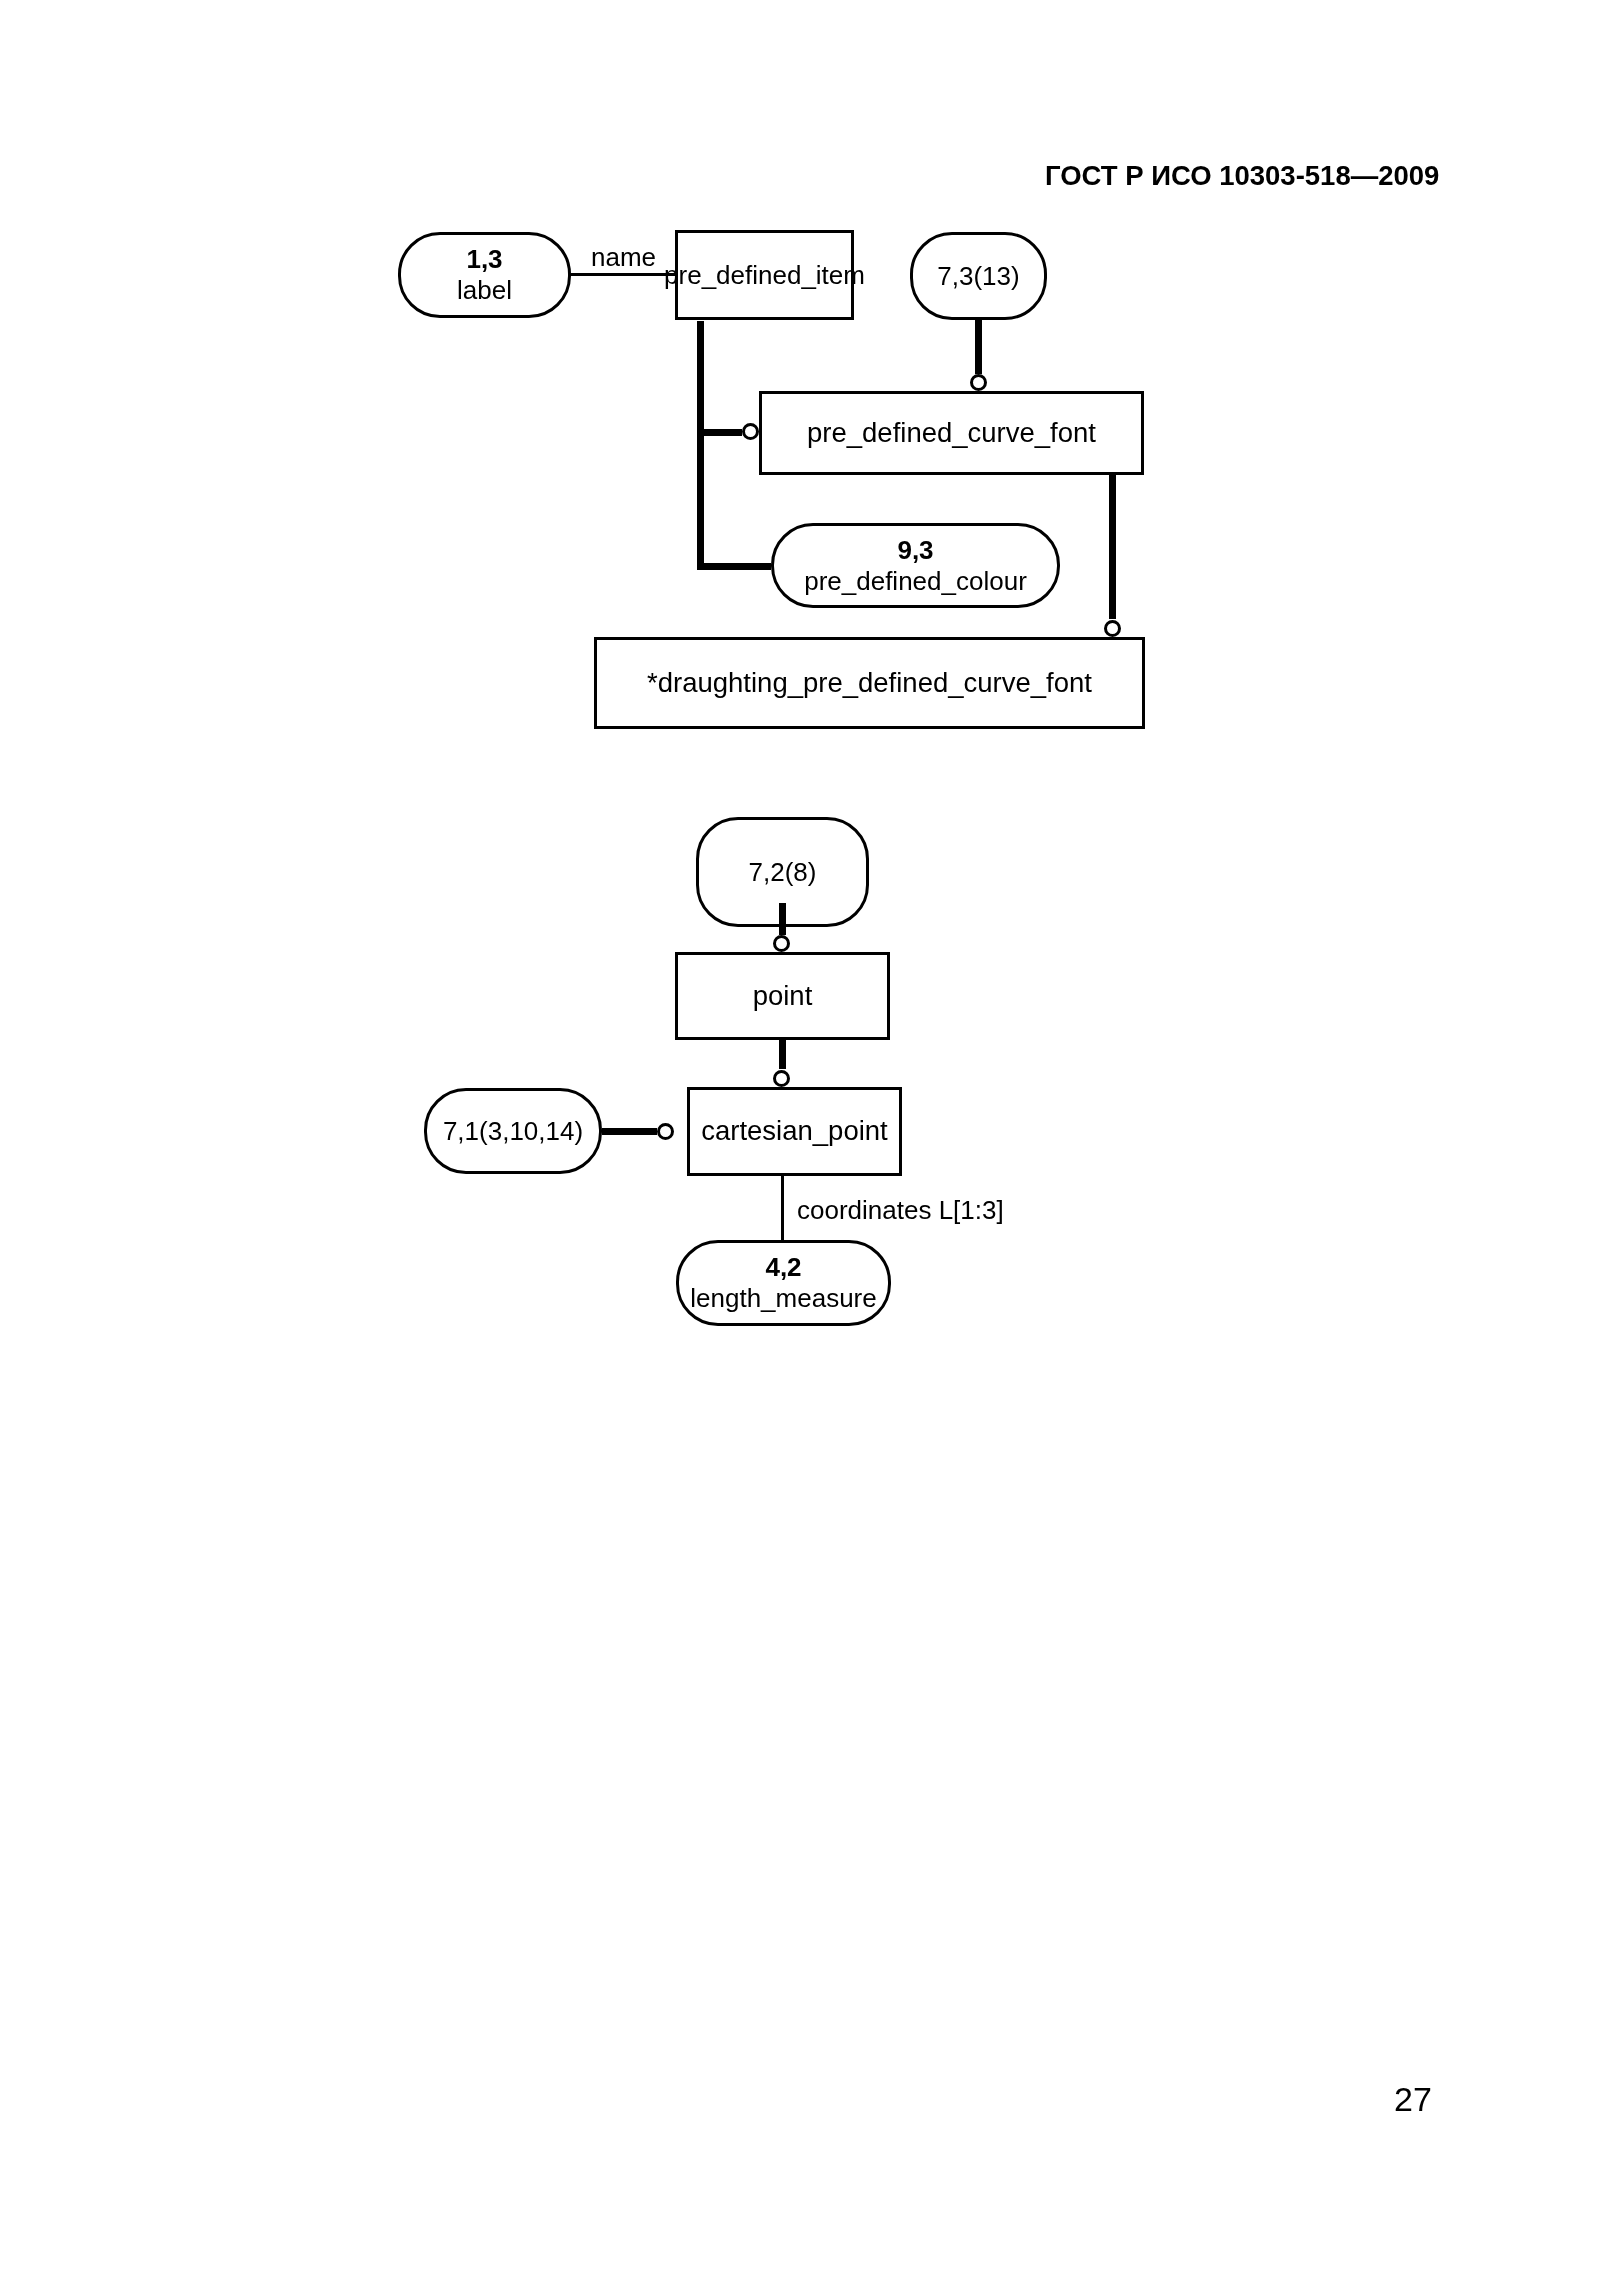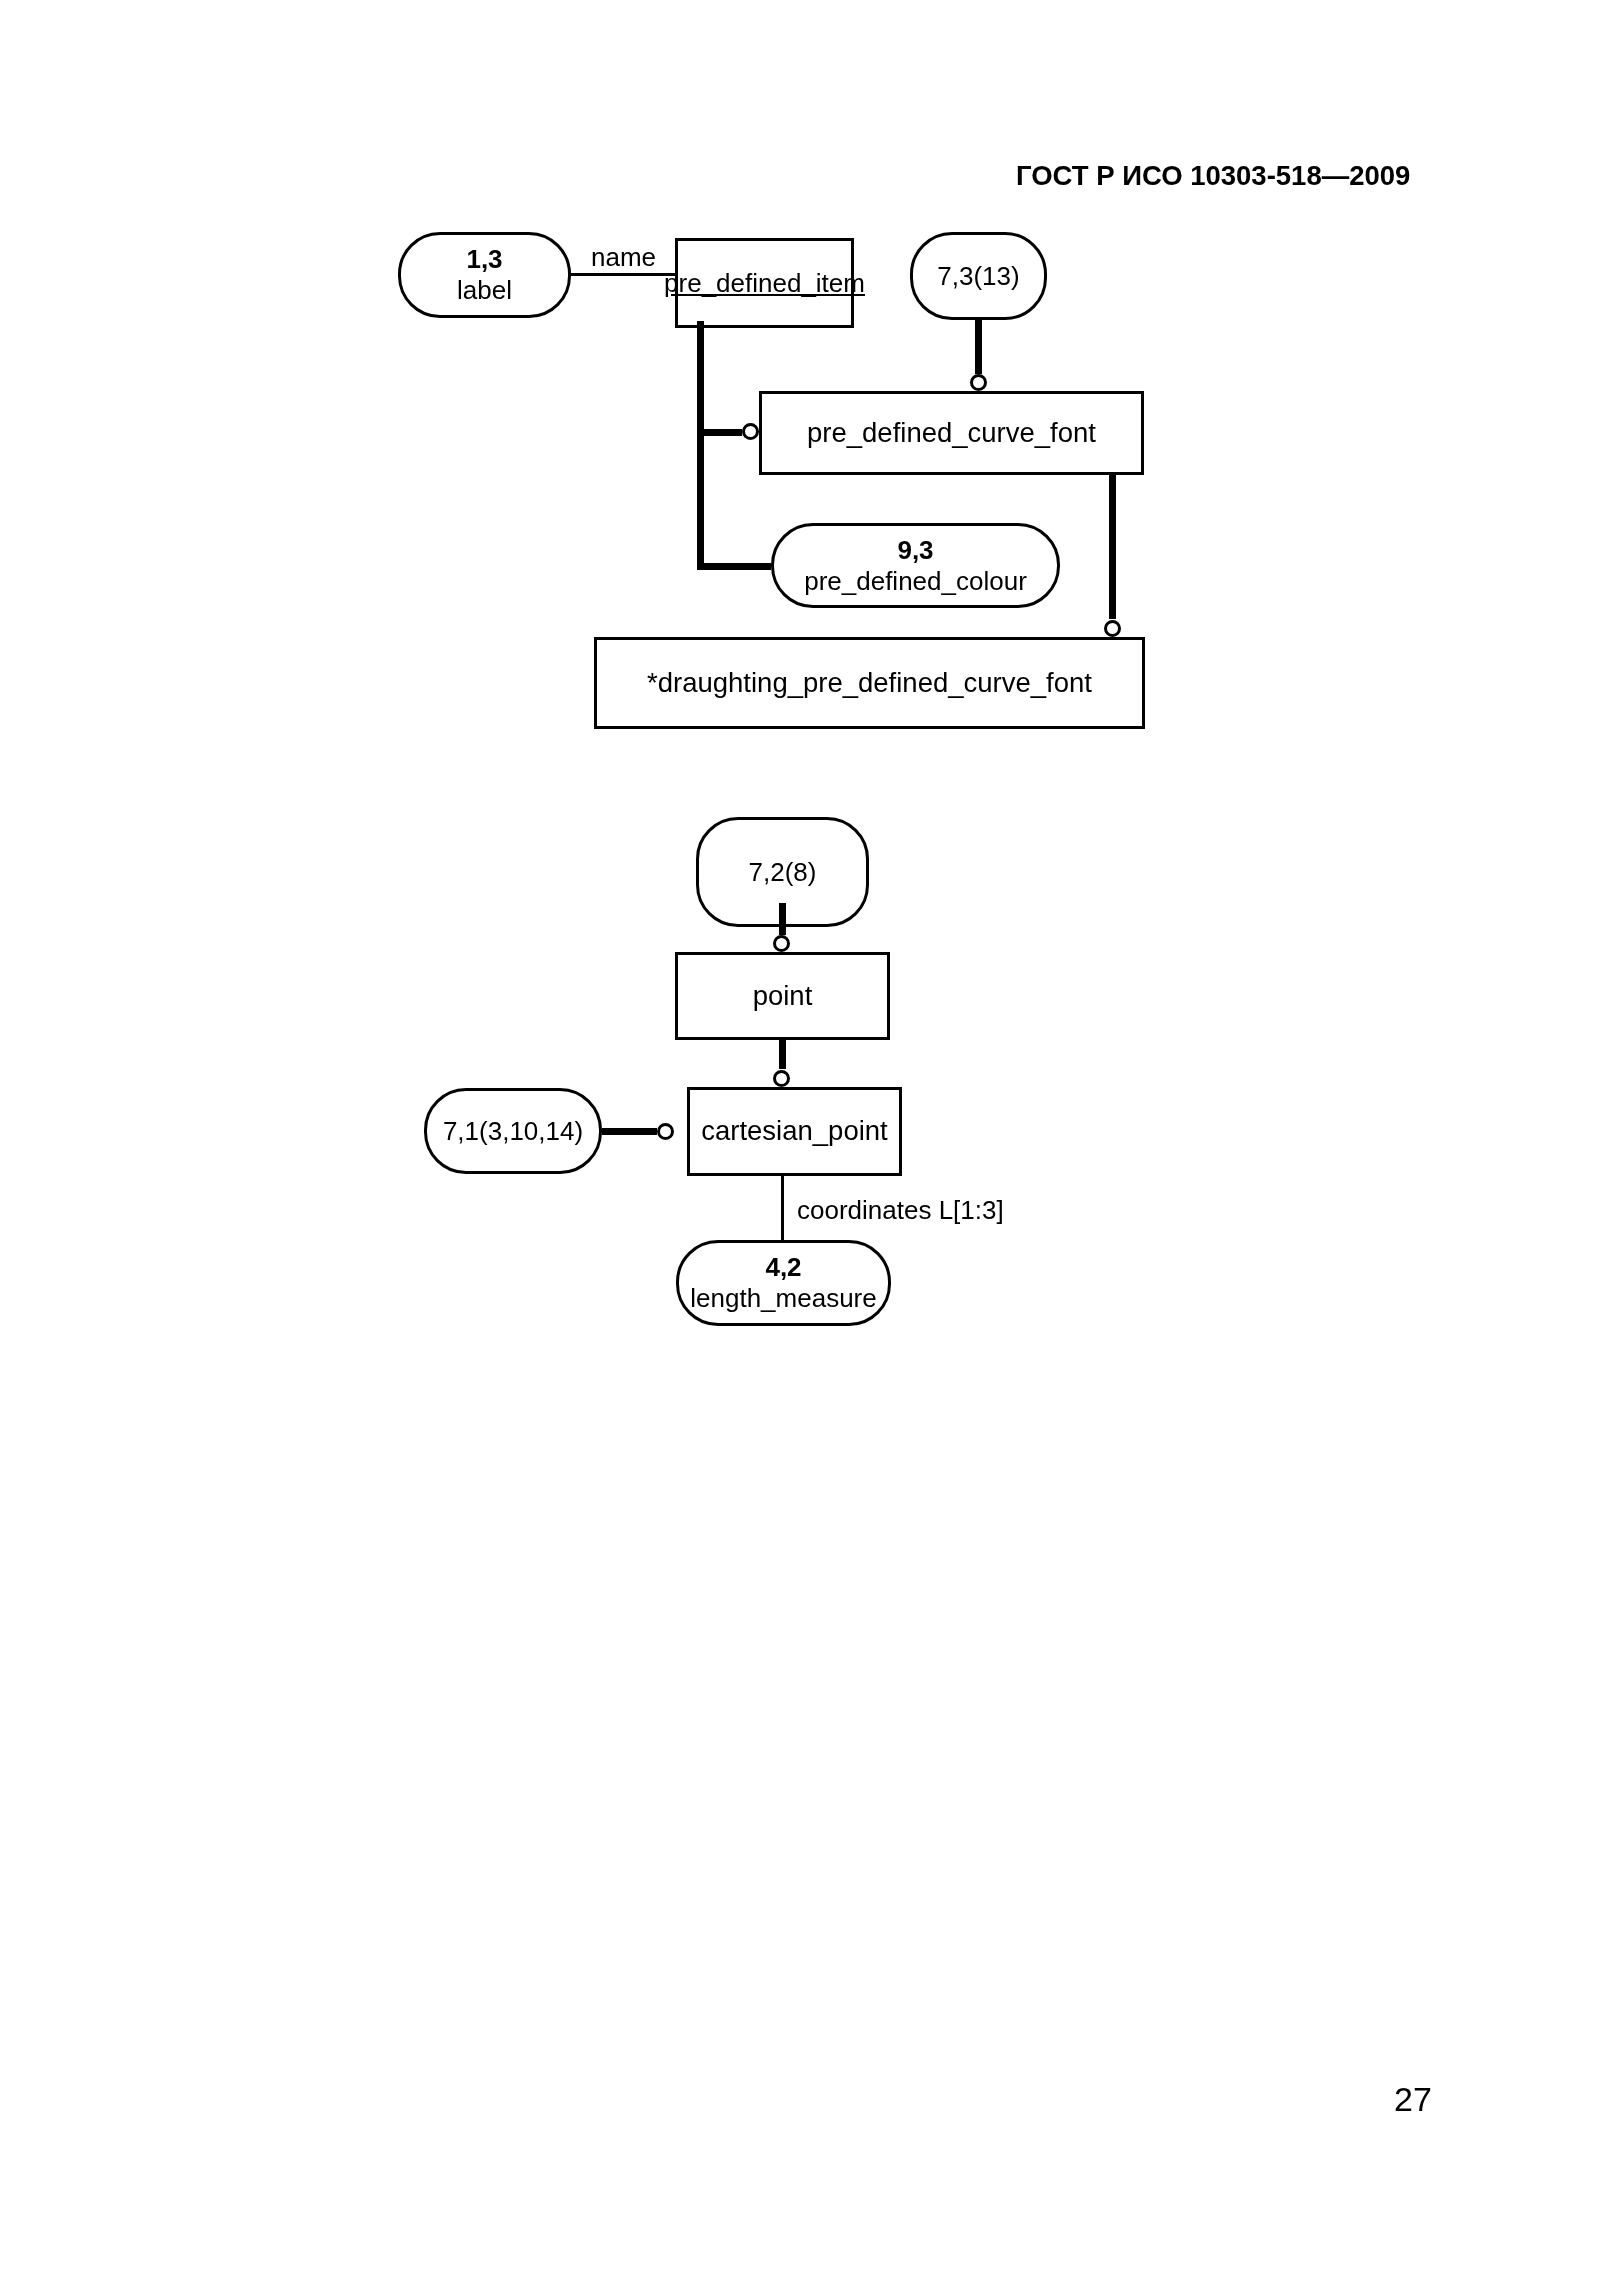--- a/index.html
+++ b/index.html
@@ -6,21 +6,21 @@
   .page{
     position:relative;
     width:1623px;height:2295px;
     background:#ffffff;
     font-family:"Liberation Sans", sans-serif;
     color:#000;
     overflow:hidden;
   }
   .abs{position:absolute;}
   .hdr{
-    font-size:27.5px;font-weight:bold;letter-spacing:0px;white-space:pre;
+    font-size:27.5px;font-weight:bold;letter-spacing:0px;white-space:pre;margin-left:29px;
   }
   
   .node{
     position:absolute;
     border:3.9px solid #000;
     background:#fff;
     display:flex;flex-direction:column;align-items:center;justify-content:center;
     text-align:center;
     font-size:27.5px;line-height:1.18;
     box-sizing:border-box;
@@ -51,21 +51,21 @@
   <div>
 
     <div class="node oval" style="left:398px;top:232px;width:173px;height:86px;">
       <span class="ref">1,3</span>
       <span>label</span>
     </div>
 
     <div class="line" style="left:571px;top:273px;width:104px;height:3.3px;"></div>
     <div class="edge-label" style="left:571px;top:242px;width:105px;text-align:center;">name</div>
 
-    <div class="node" style="left:675px;top:238px;width:179px;height:90px;font-size:26px;text-decoration:underline;">pre_defined_item</div>
+    <div class="node" style="left:675px;top:230px;width:179px;height:90px;font-size:26px;">pre_defined_item</div>
 
     <div class="node oval" style="left:910px;top:232px;width:137px;height:88px;">7,3(13)</div>
 
     <div class="line" style="left:975px;top:319px;width:6.5px;height:55px;"></div>
     <div class="circle" style="left:970px;top:374px;"></div>
 
     <div class="node" style="left:759px;top:391px;width:385px;height:84px;">pre_defined_curve_font</div>
 
     <div class="line" style="left:697px;top:321px;width:6.5px;height:249px;"></div>
 

